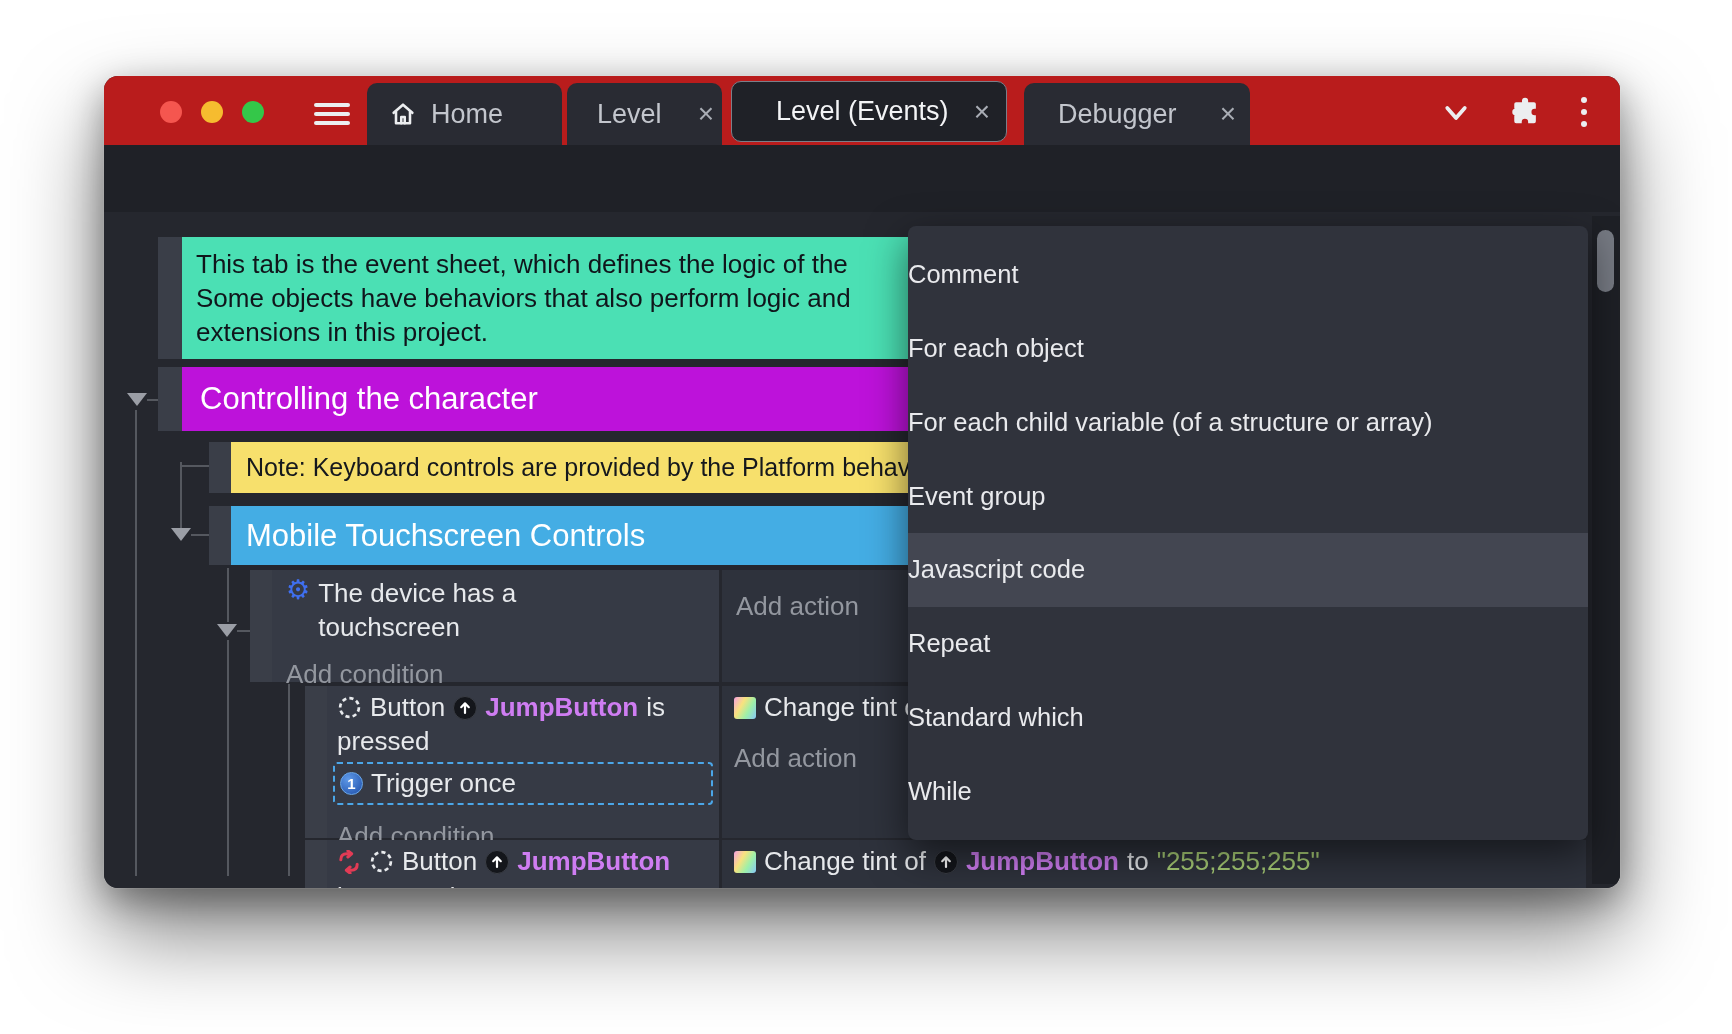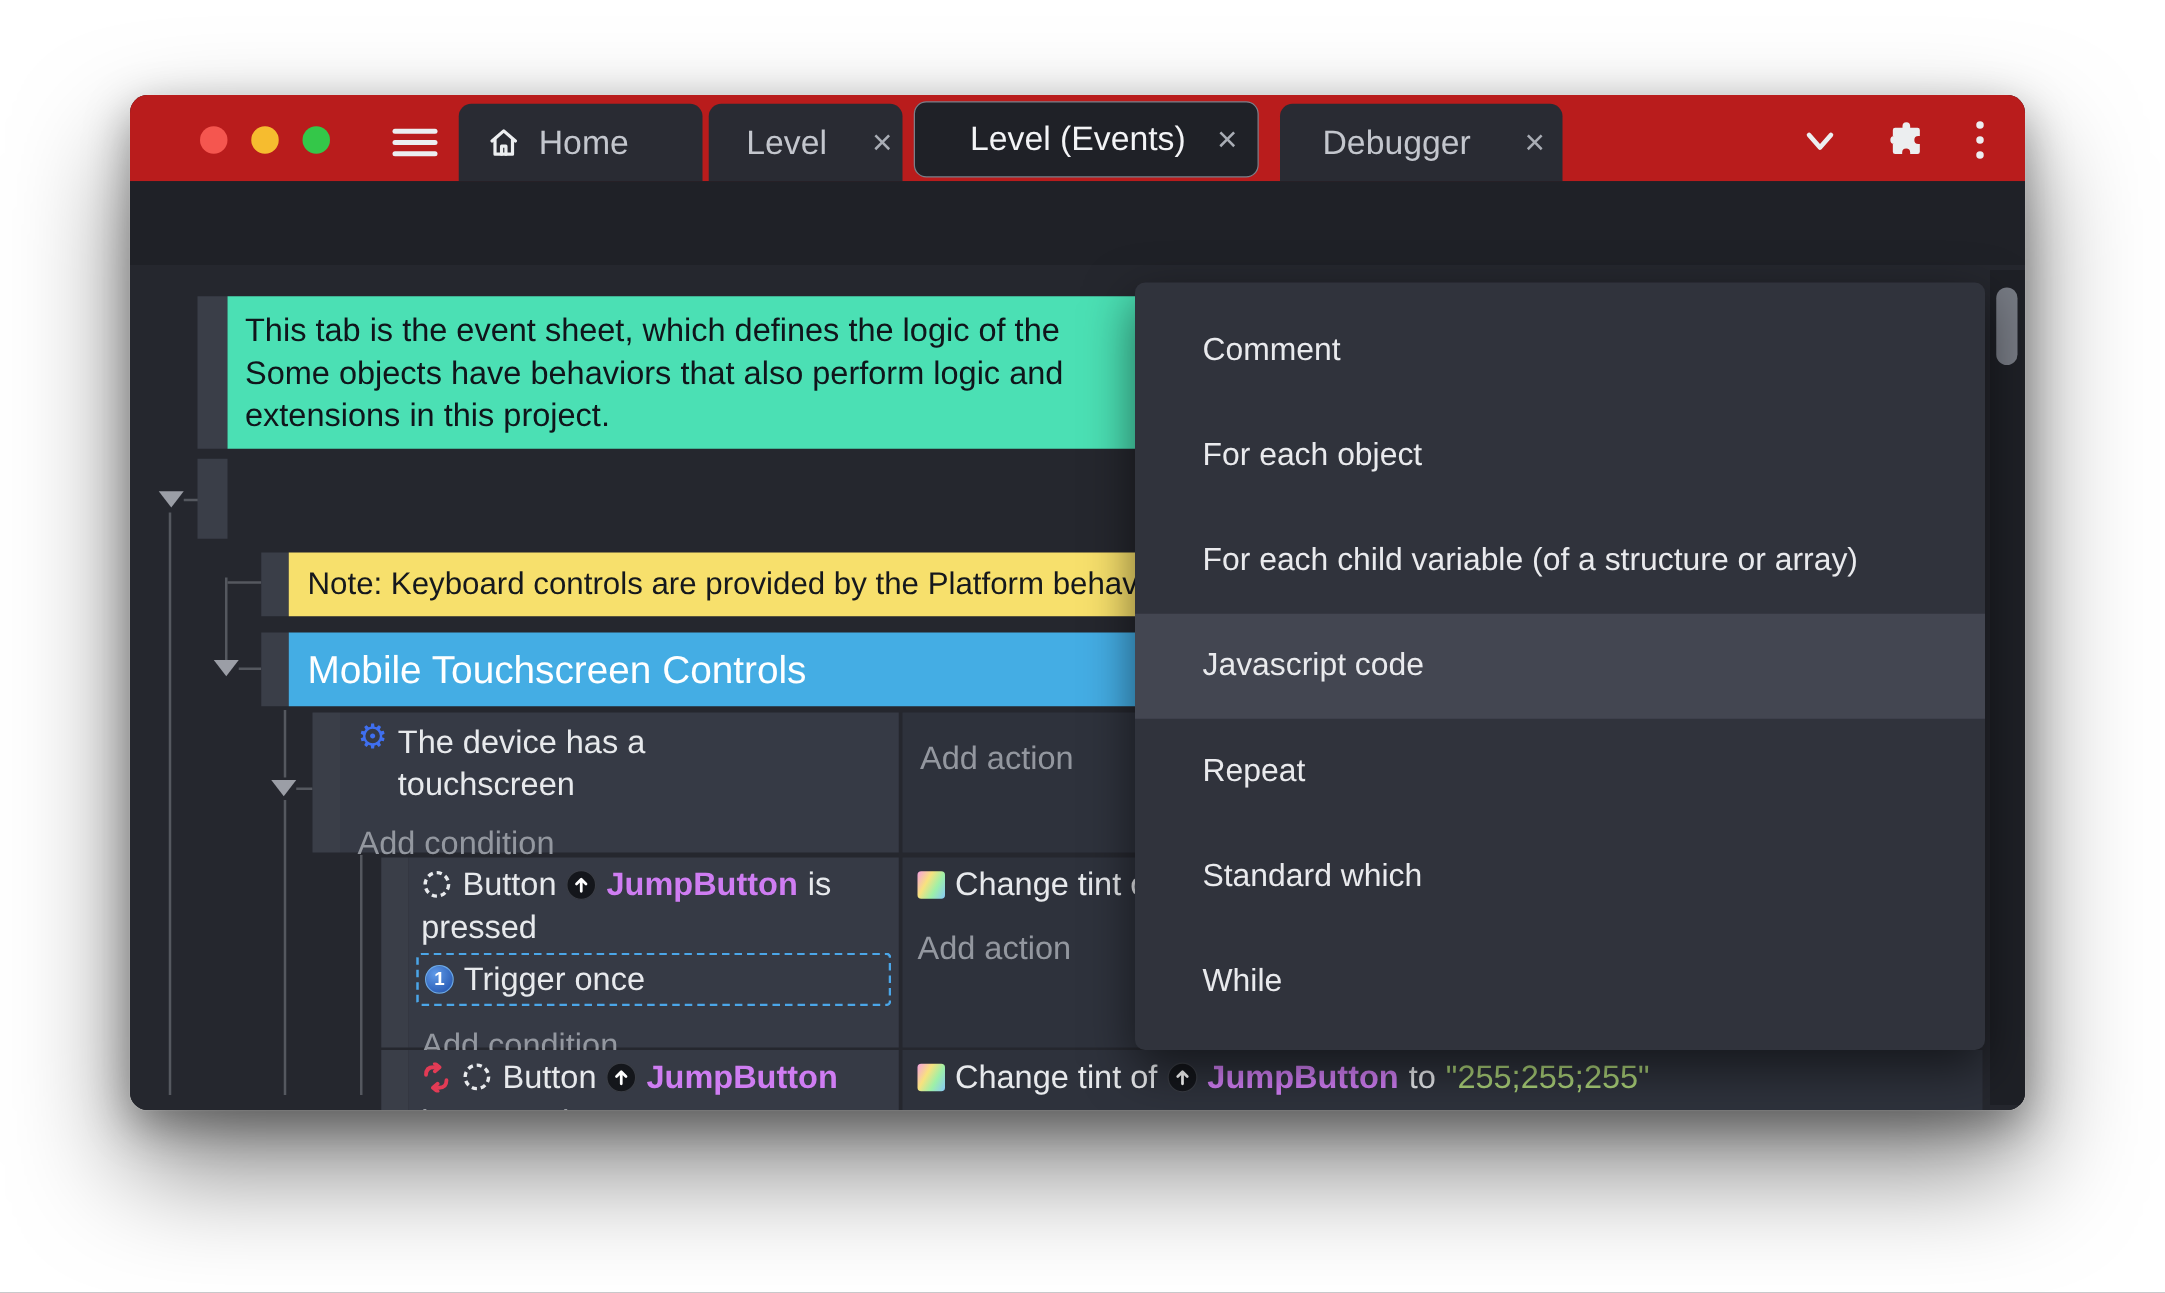--- a/index.html
+++ b/index.html
@@ -47,21 +47,21 @@
   .gear { font-family:"DejaVu Sans", sans-serif; color:#3f6ff0; font-size:27px; line-height:1; flex:0 0 auto; }
   .oncecirc { width:23px; height:23px; border-radius:50%; flex:0 0 auto;
     background:radial-gradient(circle at 35% 30%, #5f9ae8, #1d4da8); border:1px solid #6aa8e8;
     color:#fff; font-size:15px; font-weight:700; display:inline-flex; align-items:center; justify-content:center; }
   .dashed { position:absolute; border:2px dashed #4ba6e8; border-radius:4px; display:flex; align-items:center; gap:8px;
     font-size:26px; color:#e7e9ec; padding-left:5px; }
   
   #menu { position:absolute; left:804px; top:150px; width:680px; height:614px; background:#30333c;
     border-radius:8px; box-shadow:0 14px 40px rgba(0,0,0,.55); display:flex; flex-direction:column;
     padding:12px 0; z-index:50; }
-  .mi { flex:1; display:flex; align-items:center; padding-left:54px; font-size:25.5px; color:#e9eaed; }
+  .mi { flex:1; display:flex; align-items:center; font-size:25.5px; color:#e9eaed; }
   .mi.hl { background:#434651; }
   
   #sb-track { position:absolute; left:1488px; top:140px; width:28px; height:668px; background:#1e2026; }
   #sb-thumb { position:absolute; left:5px; top:14px; width:17px; height:62px; background:#767a83; border-radius:9px; }
 </style>
 </head>
 <body>
 
 <div id="window">
 
@@ -214,20 +214,23 @@
     <div class="margin" style="left:201px; top:628px; width:22px; height:110px;"></div>
 
     <div class="block" style="left:78px; top:25px; width:1404px; height:122px; background:#4be0b4; align-items:flex-start; padding:10px 14px;">
       <div style="font-size:26px; line-height:34px; color:#10151b; font-weight:500;">
         <div>This tab is the event sheet, which defines the logic of the</div>
         <div>Some objects have behaviors that also perform logic and</div>
         <div>extensions in this project.</div>
       </div>
     </div>
 
+    <div class="block" style="left:78px; top:155px; width:1404px; height:64px; background:#bd12da; padding-left:18px;">
+      <span style="font-size:31px; color:#ffffff; font-weight:500;">Controlling the character</span>
+    </div>
 
     <div class="block" style="left:127px; top:230px; width:1355px; height:51px; background:#f7e06c; padding-left:15px;">
       <span style="font-size:25px; color:#15181d; white-space:nowrap;">Note: Keyboard controls are provided by the Platform behavior</span>
     </div>
 
     <div class="block" style="left:127px; top:294px; width:1355px; height:59px; background:#44ade4; padding-left:15px;">
       <span style="font-size:31px; color:#ffffff; font-weight:500;">Mobile Touchscreen Controls</span>
     </div>
 
     <div class="cond" style="left:168px; top:358px; width:447px; height:112px;">
@@ -317,19 +320,20 @@
 
     <div id="sb-track" style="top:4px; height:668px;">
       <div id="sb-thumb"></div>
     </div>
   </div>
 
   <div id="menu">
     <div class="mi">Comment</div>
     <div class="mi">For each object</div>
     <div class="mi">For each child variable (of a structure or array)</div>
+    <div class="mi">Event group</div>
     <div class="mi hl">Javascript code</div>
     <div class="mi">Repeat</div>
     <div class="mi">Standard which</div>
     <div class="mi">While</div>
   </div>
 
 </div>
 
 </body></html>

